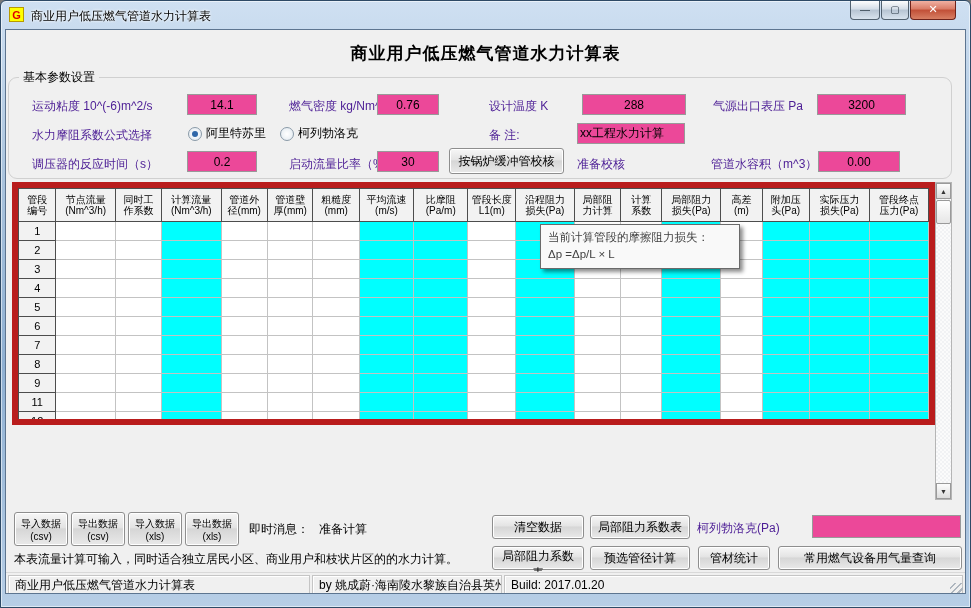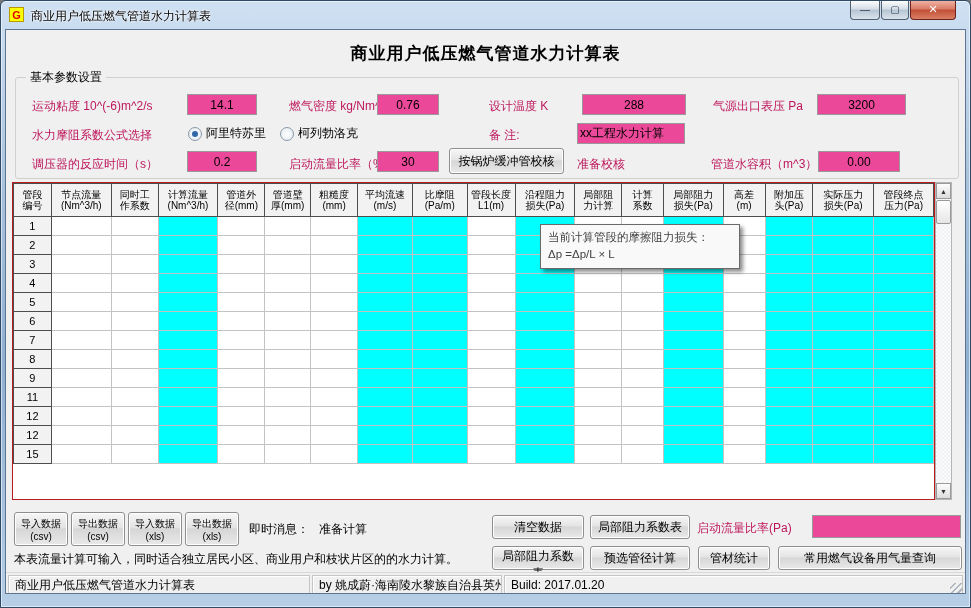--- a/index.html
+++ b/index.html
@@ -20,40 +20,40 @@
     color:#2d3b47;font-size:10px;line-height:17px;text-align:center;margin-left:1px;cursor:default;}
   .capbtn.min{width:30px;}
   .capbtn.max{width:28px;}
   .capbtn.close{width:46px;background:linear-gradient(#f0b0a2,#d97b66 45%,#c14f37 50%,#d87f64);
     color:#fff;font-weight:bold;font-size:11px;border-color:#6e221a;}
   
   .client{position:absolute;left:4px;top:28px;right:4px;bottom:13px;background:#f0f0f0;
     border:1px solid #5d7590;box-sizing:border-box;overflow:hidden;}
   .heading{position:absolute;left:0;right:0;top:12px;text-align:center;font-size:17px;
     font-weight:bold;color:#000;letter-spacing:1px;}
-  .groupbox{position:absolute;left:9px;top:47px;width:942px;height:100px;
-    border:1px solid #d0d0d0;border-radius:3px;}
+  .groupbox{position:absolute;left:2px;top:47px;width:942px;height:100px;
+    border:1px solid #d0d0d0;border-radius:9px;}
   .groupbox-label{position:absolute;left:10px;top:-9px;background:#f0f0f0;padding:0 4px;
     font-size:12px;color:#000;}
-  .lbl{position:absolute;font-size:12px;color:#be185d;white-space:nowrap;}
+  .lbl{position:absolute;font-size:12px;color:#4c1d95;white-space:nowrap;}
   .tbx{position:absolute;height:21px;border:1px solid #999;background:#ec4899;box-sizing:border-box;
     font-family:"Liberation Sans","DejaVu Sans",sans-serif;font-size:12px;text-align:center;padding:0 2px;}
   .btn{position:absolute;box-sizing:border-box;border:1px solid #8e8e8e;border-radius:3px;
     background:linear-gradient(#f6f6f6,#e4e4e4 45%,#d6d6d6 50%,#e9e9e9);
     font-family:"Liberation Sans","DejaVu Sans",sans-serif;font-size:12px;color:#000;
     text-align:center;cursor:default;box-shadow:inset 0 0 0 1px #fff;}
   .btn.two-line{white-space:pre-line;font-size:10px;line-height:1.25;padding-top:4px;}
   .radio{position:absolute;display:flex;align-items:center;font-size:12px;white-space:nowrap;}
   .radio .dot{width:12px;height:12px;border:1px solid #8a9aa8;border-radius:50%;
     background:radial-gradient(#fff,#dfe8ef);margin-right:4px;position:relative;}
   .radio.checked .dot::after{content:"";position:absolute;left:3px;top:3px;width:6px;height:6px;
     border-radius:50%;background:#2f67a8;}
   
-  .grid-wrap{position:absolute;left:6px;top:152px;width:923px;height:318px;overflow:hidden;
-    border:1px solid #b91c1c;background:#fff;box-sizing:border-box;}
+  .grid-wrap{position:absolute;left:6px;top:152px;width:923px;height:243px;overflow:hidden;
+    border:6px solid #b91c1c;background:#fff;box-sizing:border-box;}
   table.grid{border-collapse:collapse;table-layout:fixed;}
   table.grid th{background:#f2f2f2;border:1px solid #4d4d4d;font-size:10px;font-weight:normal;
     white-space:pre-line;line-height:1.15;padding:1px 0;height:30px;text-align:center;color:#000;}
   table.grid td{border:1px solid #c3c3c3;height:18px;padding:0;font-size:11px;}
   table.grid td.rowhdr{background:#f2f2f2;border:1px solid #4d4d4d;text-align:center;
     font-size:11px;color:#000;}
   table.grid td.hl{background:#00ffff;}
   .vscroll{position:absolute;left:929px;top:152px;width:17px;height:318px;
     background:repeating-conic-gradient(#fbfbfb 0% 25%, #f1f2f4 0% 50%) 0 0/4px 4px;
     border:1px solid #b5b5b5;box-sizing:border-box;}
@@ -456,21 +456,21 @@
 (csv)</button>
     <button class="btn two-line" style="left: 65px; top: 482px; width: 54px; height: 34px; white-space: pre-line;">导出数据
 (csv)</button>
     <button class="btn two-line" style="left: 122px; top: 482px; width: 54px; height: 34px; white-space: pre-line;">导入数据
 (xls)</button>
     <button class="btn two-line" style="left: 179px; top: 482px; width: 54px; height: 34px; white-space: pre-line;">导出数据
 (xls)</button>
     <span class="msg"><span>即时消息：</span><b>准备计算</b></span>
     <button class="btn" style="left:486px;top:485px;width:92px;height:24px;">清空数据</button>
     <button class="btn" style="left:584px;top:485px;width:100px;height:24px;">局部阻力系数表</button>
-    <span class="lbl" style="left:691px;top:490px;">启动流量比率(Pa)</span>
+    <span class="lbl" style="left:691px;top:490px;">柯列勃洛克(Pa)</span>
     <input class="tbx" style="left: 806px; top: 485px; width: 149px; height: 23px;" value="">
 
     <span class="note">本表流量计算可输入，同时适合独立居民小区、商业用户和枝状片区的的水力计算。</span>
     <button class="btn" style="left:486px;top:516px;width:92px;height:24px;">局部阻力系数表</button>
     <button class="btn" style="left:584px;top:516px;width:100px;height:24px;">预选管径计算</button>
     <button class="btn" style="left:692px;top:516px;width:72px;height:24px;">管材统计</button>
     <button class="btn" style="left:772px;top:516px;width:184px;height:24px;">常用燃气设备用气量查询</button>
 
     <div class="statusbar">
       <div class="spanel" style="left:2px;width:302px;">商业用户低压燃气管道水力计算表</div>

